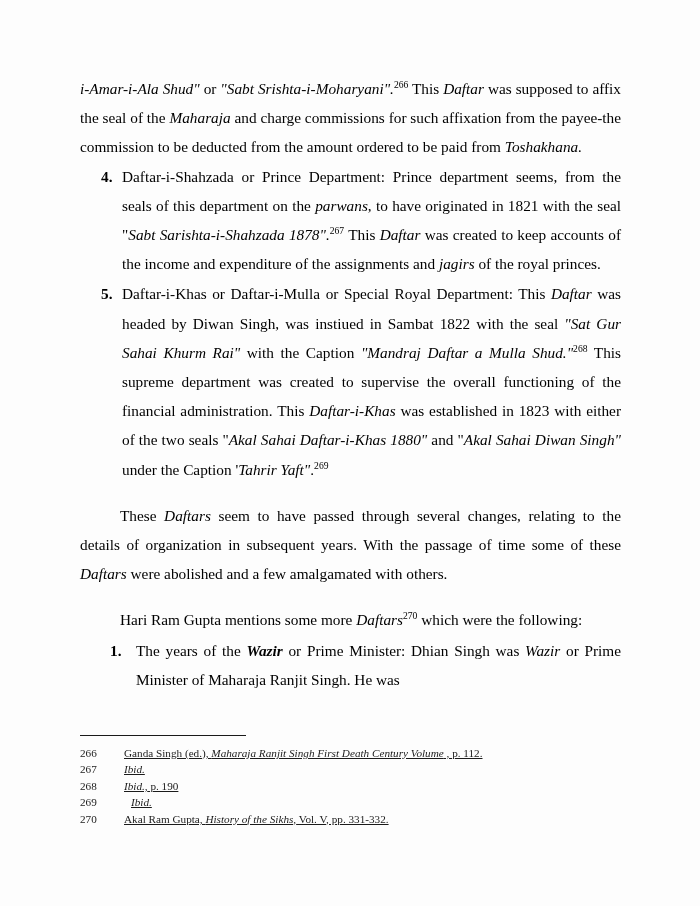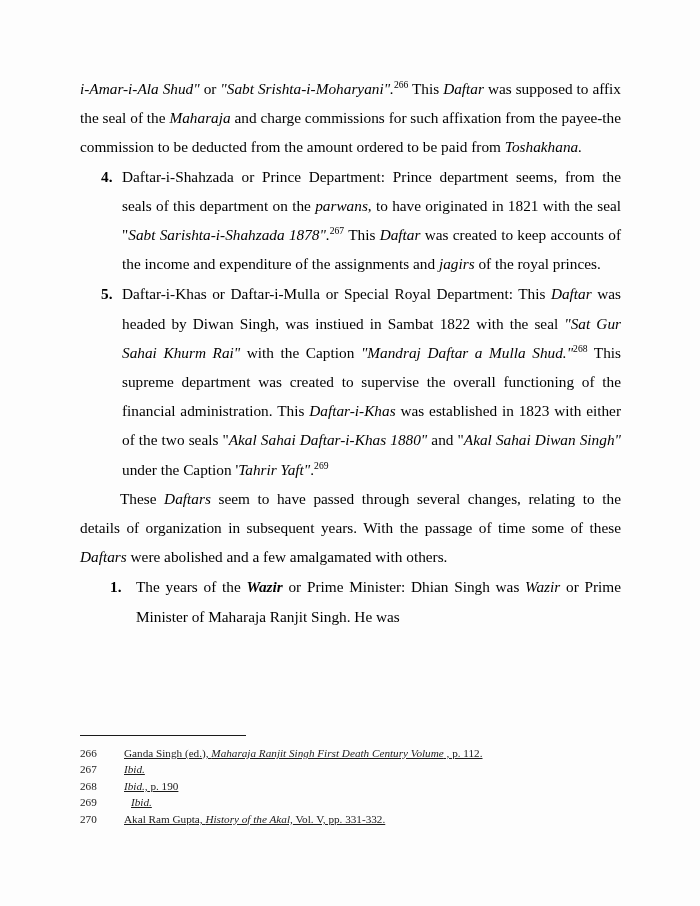--- a/index.html
+++ b/index.html
@@ -36,20 +36,21 @@
   .para {
     font-size: 15.3px;
     line-height: 29.2px;
     text-align: justify;
     text-justify: inter-word;
     margin: 0;
     hyphens: none;
   }
   .para.indent {
     text-indent: 40px;
+    margin-top: 17px;
   }
   .para.cont {
     text-indent: 0;
   }
 
   
   .li {
     position: relative;
     padding-left: 42px;
     font-size: 15.3px;
@@ -132,20 +133,21 @@
     <p class="para cont"><i>i-Amar-i-Ala Shud"</i><span> or </span><i>"Sabt Srishta-i-Moharyani".</i><sup class="fn">266</sup><span>  This </span><i>Daftar</i><span> was supposed to affix the seal of the </span><i>Maharaja</i><span> and charge commissions for such affixation from the payee-the commission to be deducted from the amount ordered to be paid from </span><i>Toshakhana.</i></p>
 
     <div class="li"><span class="marker">4.</span><b>Daftar-i-Shahzada</b><b> or Prince Department:</b><span> Prince department seems, from the seals of this department on the </span><i>parwans</i><span>, to have originated in 1821 with the seal "</span><i>Sabt Sarishta-i-Shahzada 1878".</i><sup class="fn">267</sup><span> This </span><i>Daftar</i><span> was created to keep accounts of the income and expenditure of the assignments and </span><i>jagirs</i><span> of the royal princes.</span></div>
 
     <div class="gap-sm"></div>
 
     <div class="li"><span class="marker">5.</span><b>Daftar-i-Khas</b><b> or </b><b>Daftar-i-Mulla</b><b> or Special Royal Department:</b><span> This </span><i>Daftar</i><span> was headed by Diwan Singh, was instiued in Sambat 1822 with the seal </span><i>"Sat Gur Sahai Khurm Rai"</i><span> with the Caption </span><i>"Mandraj Daftar a Mulla Shud."</i><sup class="fn">268</sup><span> This supreme department was created to supervise the overall functioning of the financial administration. This </span><i>Daftar-i-Khas</i><span> was established in 1823 with either of the two seals "</span><i>Akal Sahai Daftar-i-Khas 1880"</i><span> and "</span><i>Akal Sahai Diwan Singh"</i><span> under the Caption '</span><i>Tahrir Yaft"</i><span>.</span><sup class="fn">269</sup></div>
 
     <p class="para indent"><span>These </span><i>Daftars</i><span> seem to have passed through several changes, relating to the details of organization in subsequent years. With the passage of time some of these </span><i>Daftars</i><span> were abolished and a few amalgamated with others.</span></p>
 
+    <p class="para indent"><span>Hari Ram Gupta mentions some more </span><i>Daftars</i><sup class="fn">270</sup><span> which were the following:</span></p>
 
     <div class="gap-sm"></div>
 
     <div class="li wazir"><span class="marker">1.</span><b>The years of the </b><span class="bdit">Wazir</span><b> or Prime Minister:</b><span> Dhian Singh was </span><i>Wazir</i><span> or Prime Minister of Maharaja Ranjit Singh. He was</span></div>
 
   </div>
 
   <div class="footnotes">
     <div class="fn-rule"></div>
 
@@ -164,17 +166,17 @@
       <span class="fn-text"><span></span><i>Ibid.,</i><span> p. 190</span></span>
     </div>
 
     <div class="fn-row">
       <span class="fn-num">269</span>
       <span class="fn-text extra-indent"><span></span><i>Ibid.</i><span></span></span>
     </div>
 
     <div class="fn-row">
       <span class="fn-num">270</span>
-      <span class="fn-text"><span>Akal Ram Gupta, </span><i>History of the Akal,</i><span> Vol. V, pp. 331-332.</span></span>
+      <span class="fn-text"><span>Akal Ram Gupta, </span><i>History of the Sikhs,</i><span> Vol. V, pp. 331-332.</span></span>
     </div>
   </div>
 
 </div>
 
 </body></html>

